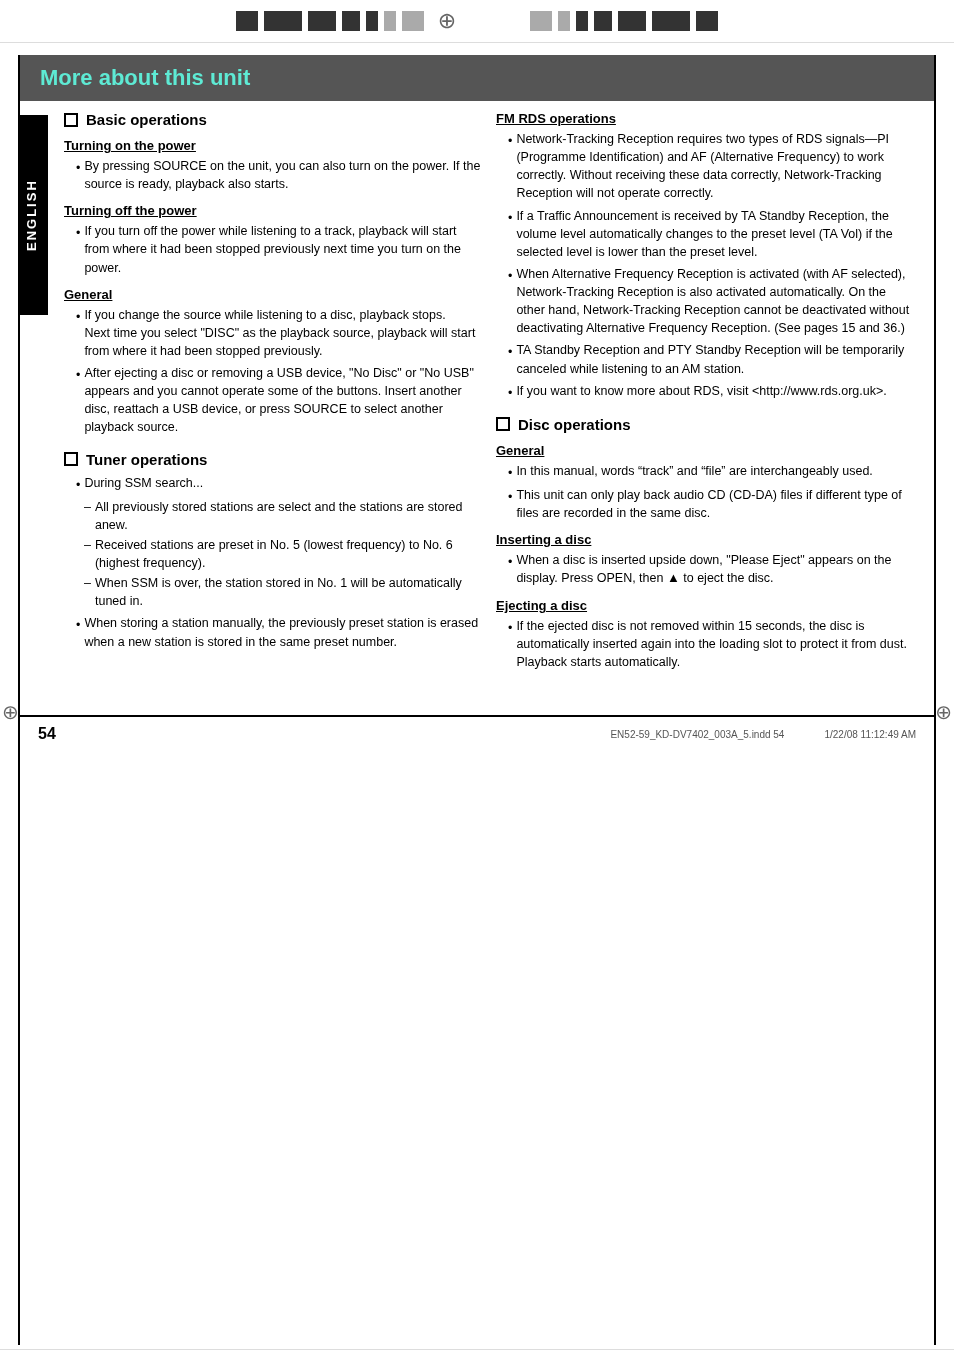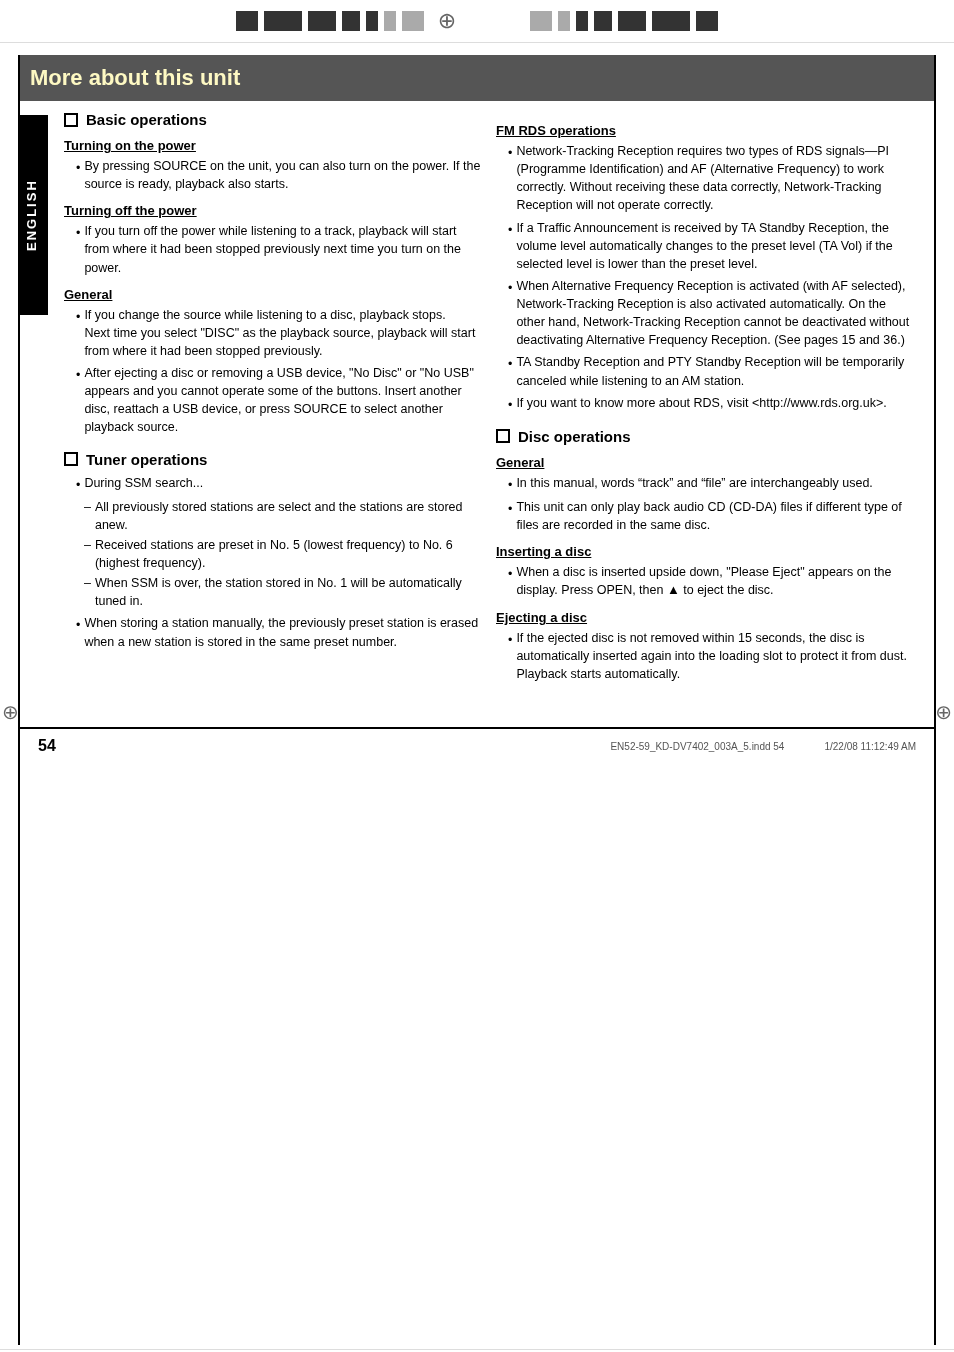--- a/index.html
+++ b/index.html
@@ -18,24 +18,24 @@
       margin: 0 18px;
       border-left: 2px solid #000;
       border-right: 2px solid #000;
       min-height: 1290px;
       position: relative;
     }
 
     
     .title-banner {
       background: #555;
-      color: #fef9c3;
+      color: #5eead4;
       font-size: 22px;
       font-weight: bold;
-      padding: 10px 10px;
+      padding: 10px 20px;
       margin: 12px 0 0 0;
     }
 
     
     .english-sidebar {
       position: absolute;
       left: 0;
       top: 60px;
       width: 28px;
       background: #000;
@@ -283,21 +283,21 @@
             <span class="bullet-text">When storing a station manually, the previously preset station is erased when a new station is stored in the same preset number.</span>
           </div>
         </div>
       </div>
 
     </div>
 
     <div class="col-right">
 
       <div class="section-block">
-        <div class="subsection-title" style="margin-top:12px;">FM RDS operations</div>
+        <div class="subsection-title" style="margin-top:0;">FM RDS operations</div>
         <div class="bullet-item">
           <span class="bullet-dot">•</span>
           <span class="bullet-text">Network-Tracking Reception requires two types of RDS signals—PI (Programme Identification) and AF (Alternative Frequency) to work correctly. Without receiving these data correctly, Network-Tracking Reception will not operate correctly.</span>
         </div>
         <div class="bullet-item">
           <span class="bullet-dot">•</span>
           <span class="bullet-text">If a Traffic Announcement is received by TA Standby Reception, the volume level automatically changes to the preset level (TA Vol) if the selected level is lower than the preset level.</span>
         </div>
         <div class="bullet-item">
           <span class="bullet-dot">•</span>

